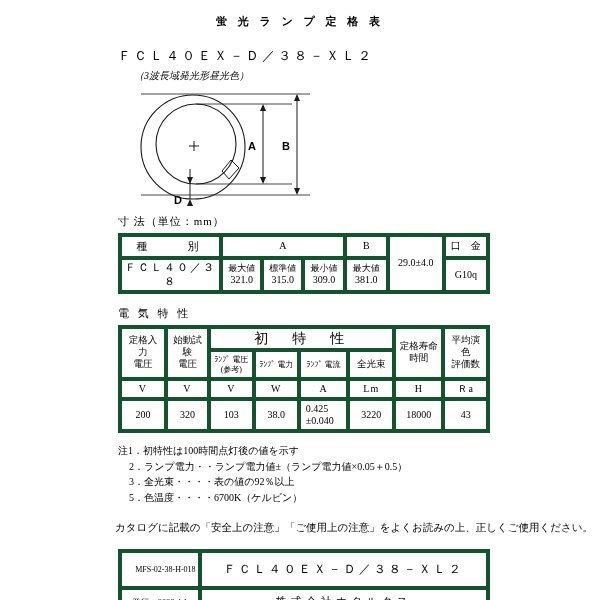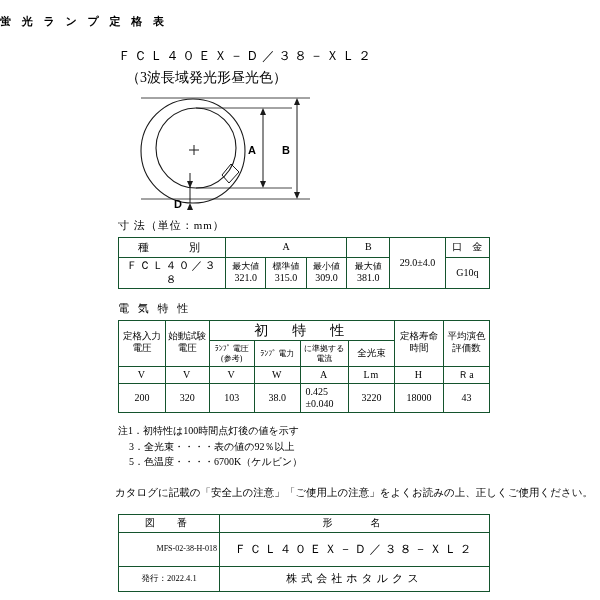--- a/index.html
+++ b/index.html
@@ -11,43 +11,45 @@
     width: 600px;
     height: 600px;
     overflow: hidden;
     font-family: "Liberation Serif", "DejaVu Serif", serif;
     color: #111111;
     position: relative;
   }
 
   
   .doc-title {
+    text-align: center;
     font-size: 11px;
     letter-spacing: 4px;
     font-weight: bold;
     padding-top: 14px;
     color: #000;
   }
 
   
   .model-block {
     margin: 18px 0 0 118px;
   }
   .model-code {
     font-size: 13px;
     letter-spacing: 3px;
     color: #000;
     white-space: nowrap;
   }
   .model-sub {
-    font-size: 14px;
+    font-size: 10px;
     letter-spacing: 0px;
     margin-top: 4px;
-    margin-left: 8px;
-    color: #000;
+    margin-left: 16px;
+    color: #000;
+    font-style: italic;
   }
 
   
   .diagram-wrap {
     position: relative;
     width: 600px;
     height: 125px;
     margin-top: 6px;
   }
   .diagram-wrap svg { display: block; }
@@ -62,21 +64,21 @@
   .section-cap.spaced { letter-spacing: 3px; }
 
   
   table {
     border-collapse: collapse;
     font-size: 10px;
     color: #000;
     background: #fff;
   }
   table td, table th {
-    border: 1px solid #14532d;
+    border: 4px solid #14532d;
     text-align: center;
     vertical-align: middle;
     font-weight: normal;
     padding: 1px 2px;
     line-height: 1.25;
   }
 
   .tbl-dim {
     width: 372px;
     margin: 0 0 0 118px;
@@ -248,21 +250,21 @@
         <span>平均演色</span>
         <span>評価数</span>
       </td>
     </tr>
     <tr>
       <td class="narrow stack" style="width:46px;height:23px">
         <span>ﾗﾝﾌﾟ 電圧</span>
         <span>(参考)</span>
       </td>
       <td class="narrow" style="width:46px">ﾗﾝﾌﾟ 電力</td>
-      <td class="narrow" style="width:46px">に準拠する 電流</td>
+      <td class="narrow" style="width:46px">ﾗﾝﾌﾟ 電流</td>
       <td style="width:46px;font-size:9.5px">全光束</td>
     </tr>
     <tr class="unit-row">
       <td>V</td>
       <td>V</td>
       <td>V</td>
       <td>W</td>
       <td>A</td>
       <td>Lm</td>
       <td>H</td>
@@ -279,32 +281,29 @@
       </td>
       <td>3220</td>
       <td>18000</td>
       <td>43</td>
     </tr>
   </tbody>
 </table>
 
 <div class="notes">
   <div class="note-line note-first"><span class="lead">注</span><span>1．初特性は100時間点灯後の値を示す</span></div>
+  <div class="note-line indent">2．ランプ電力・・ランプ電力値±（ランプ電力値×0.05＋0.5）</div>
   <div class="note-line indent">3．全光束・・・・表の値の92％以上</div>
   <div class="note-line indent">5．色温度・・・・6700K（ケルビン）</div>
 </div>
 
 <div class="caution">カタログに記載の「安全上の注意」「ご使用上の注意」をよくお読みの上、正しくご使用ください。</div>
 
 <table class="tbl-foot">
   <tbody>
-    <tr class="h">
-      <td style="width:96px">図　番</td>
-      <td>形　　名</td>
-    </tr>
     <tr class="b">
       <td class="dwg">MFS-02-38-H-018</td>
       <td class="name">ＦＣＬ４０ＥＸ－Ｄ／３８－ＸＬ２</td>
     </tr>
     <tr class="b2">
       <td class="issue">発行：2022.4.1</td>
       <td class="company">株式会社ホタルクス</td>
     </tr>
   </tbody>
 </table>

